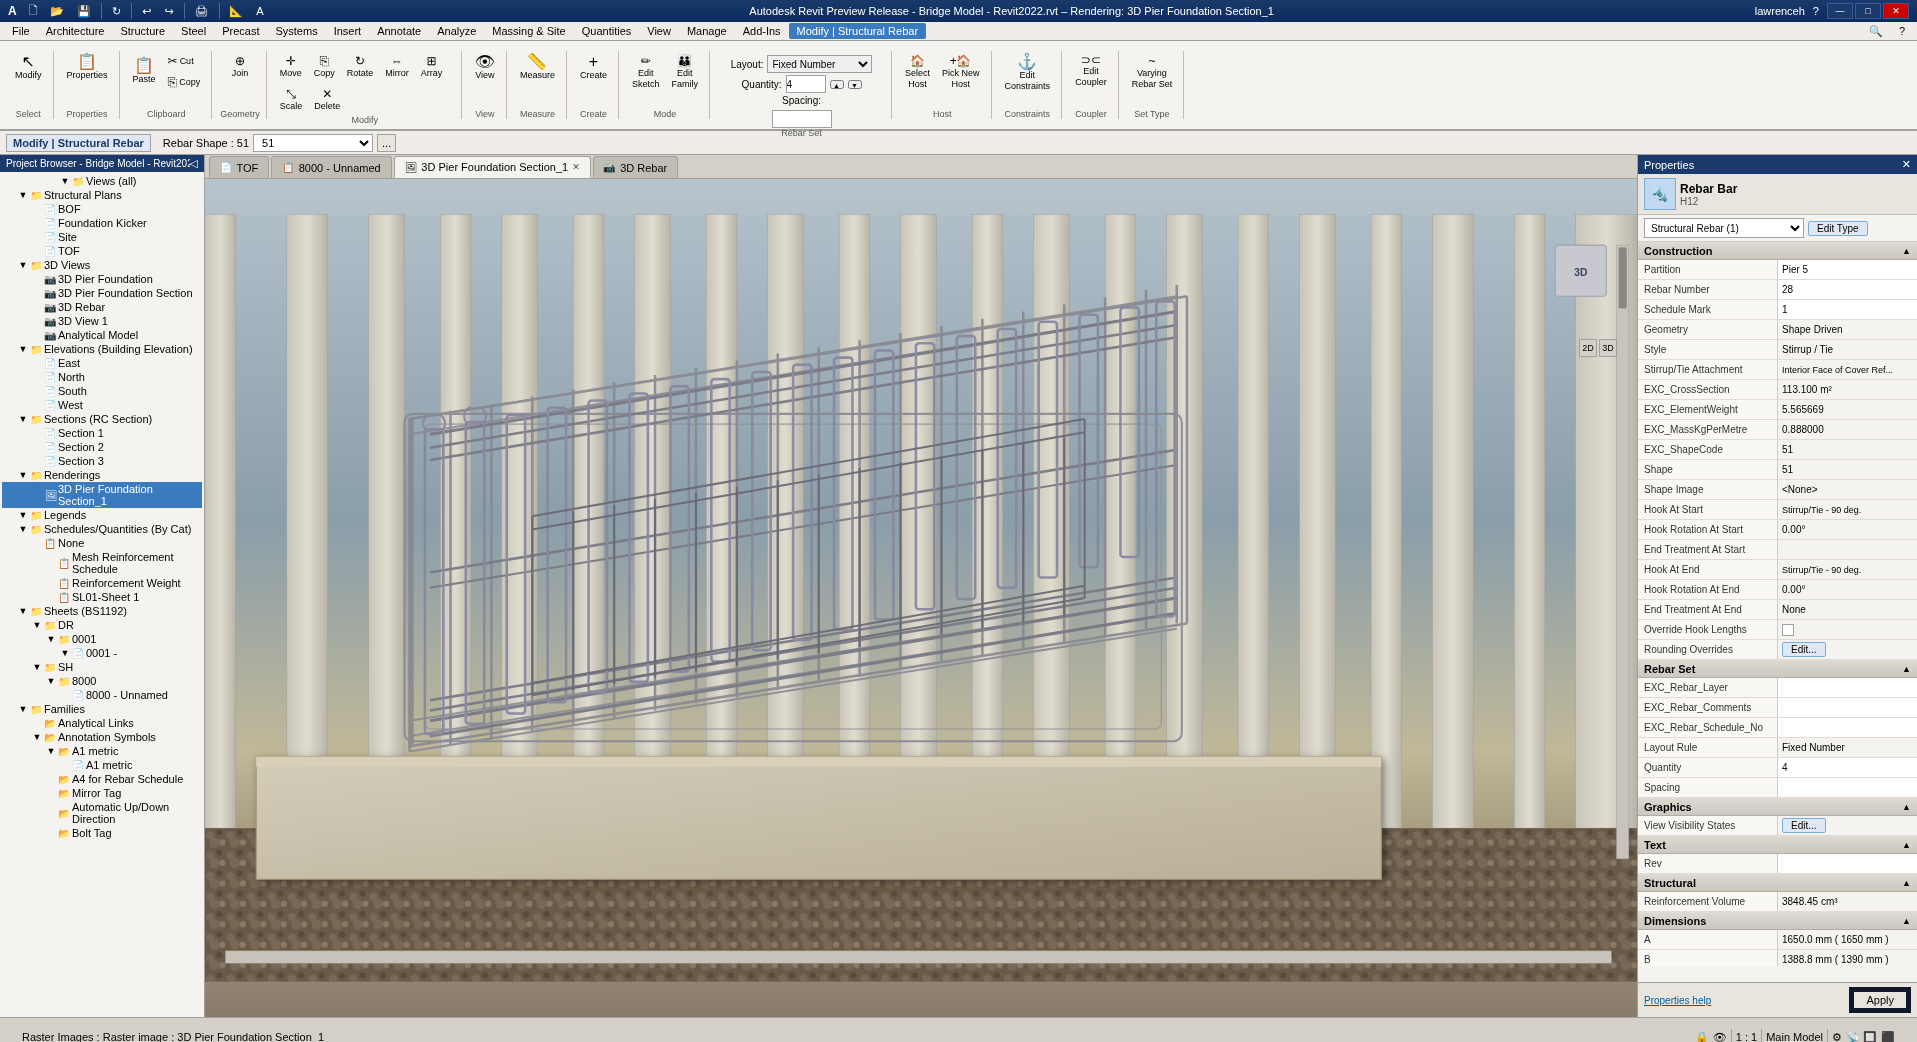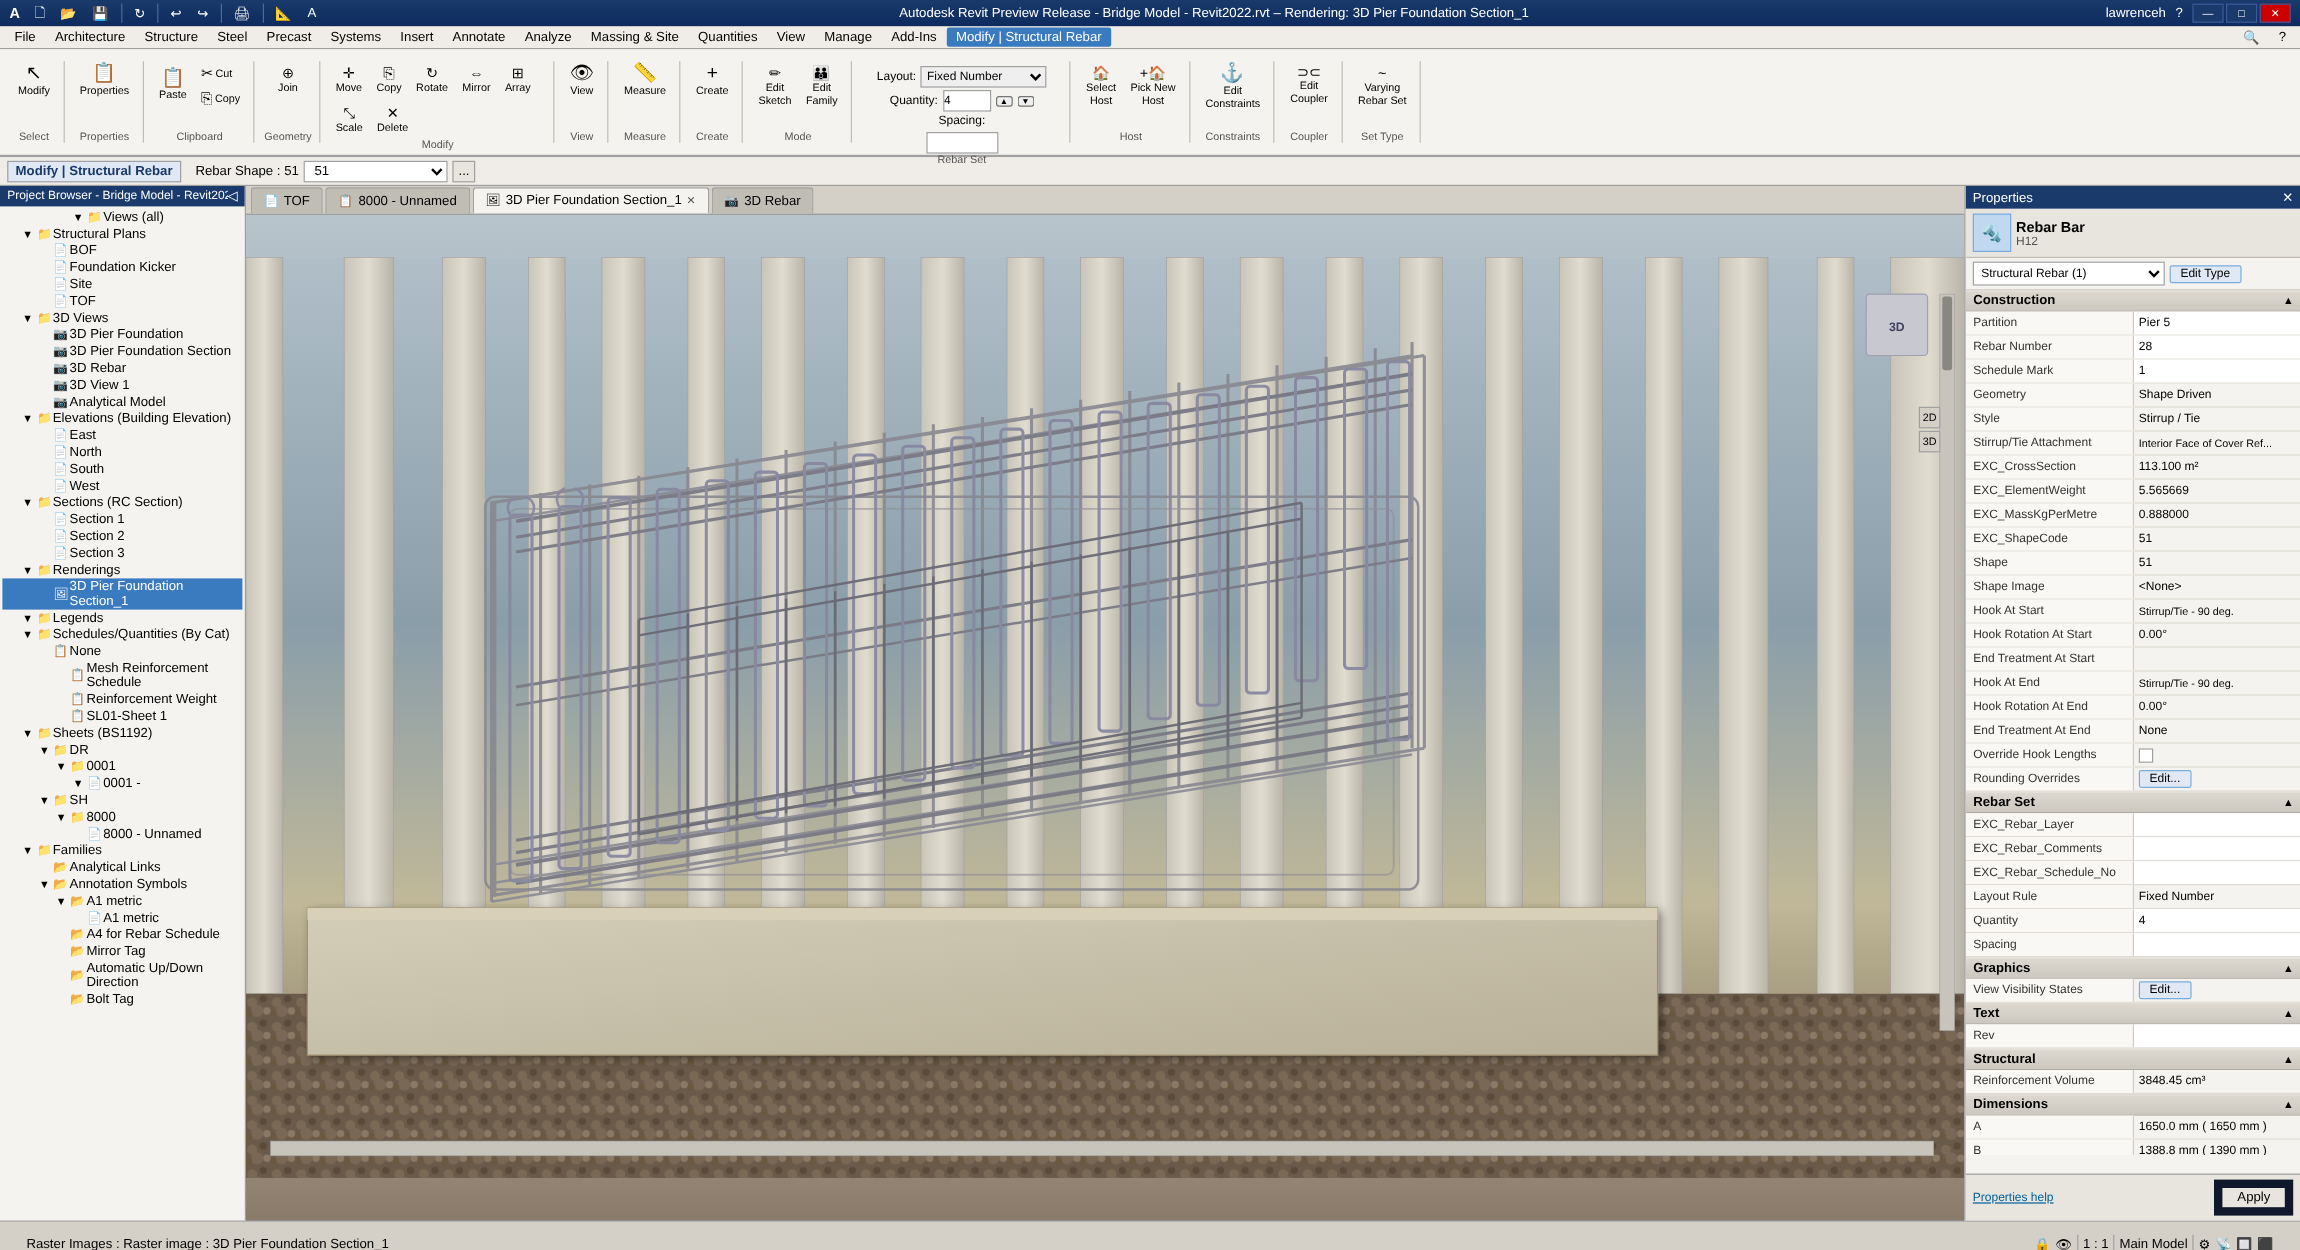--- a/index.html
+++ b/index.html
@@ -1061,21 +1061,21 @@
           <g transform="translate(1320, 30)">
             <rect x="0" y="0" width="50" height="50" fill="#c8c8d0" stroke="#a0a0b0" stroke-width="1" rx="3"></rect>
             <text x="25" y="30" text-anchor="middle" font-size="10" fill="#404060" font-weight="bold">3D</text>
           </g>
 
           <rect x="1380" y="30" width="12" height="600" fill="#c8c4bc" stroke="#a0a0a0" stroke-width="0.5"></rect>
           <rect x="1382" y="32" width="8" height="60" fill="#888880" rx="2"></rect>
           <rect x="20" y="720" width="1355" height="12" fill="#c8c4bc" stroke="#a0a0a0" stroke-width="0.5"></rect>
         </svg>
 
-        <div style="position:absolute;right:20px;top:160px;display:flex;flex-direction:column;gap:2px;">
+        <div style="position:absolute;right:20px;top:160px;display:flex;flex-direction:row;gap:2px;">
           <div style="background:#d4d0c8;border:1px solid #a0a0a0;width:18px;height:18px;display:flex;align-items:center;justify-content:center;font-size:9px;cursor:pointer;">2D</div>
           <div style="background:#d4d0c8;border:1px solid #a0a0a0;width:18px;height:18px;display:flex;align-items:center;justify-content:center;font-size:9px;cursor:pointer;">3D</div>
         </div>
       </div>
     </div>
   </div>
 
   <div id="properties-panel">
     <div id="pp-header">
       <span>Properties</span>
@@ -1260,21 +1260,21 @@
       </div>
       <div class="pp-row">
         <div class="pp-label">C</div>
         <div class="pp-value">160.0 mm ( 160 mm )</div>
       </div>
 
     </div>
 
     <div id="pp-footer">
       <a href="#" style="font-size:10px;color:#0060a0;text-decoration:underline;">Properties help</a>
-      <button style="padding:2px 12px;font-size:11px;background:#e8e4de;border:7px solid #0f172a;cursor:pointer;">Apply</button>
+      <button style="padding:2px 12px;font-size:11px;background:#e8e4de;border:5px solid #0f172a;cursor:pointer;">Apply</button>
     </div>
   </div>
 </div>
 
 <div id="statusbar">
   <div class="status-segment">
     <span>Raster Images : Raster image : 3D Pier Foundation Section_1</span>
   </div>
   <div style="flex:1;"></div>
   <div class="status-segment">

